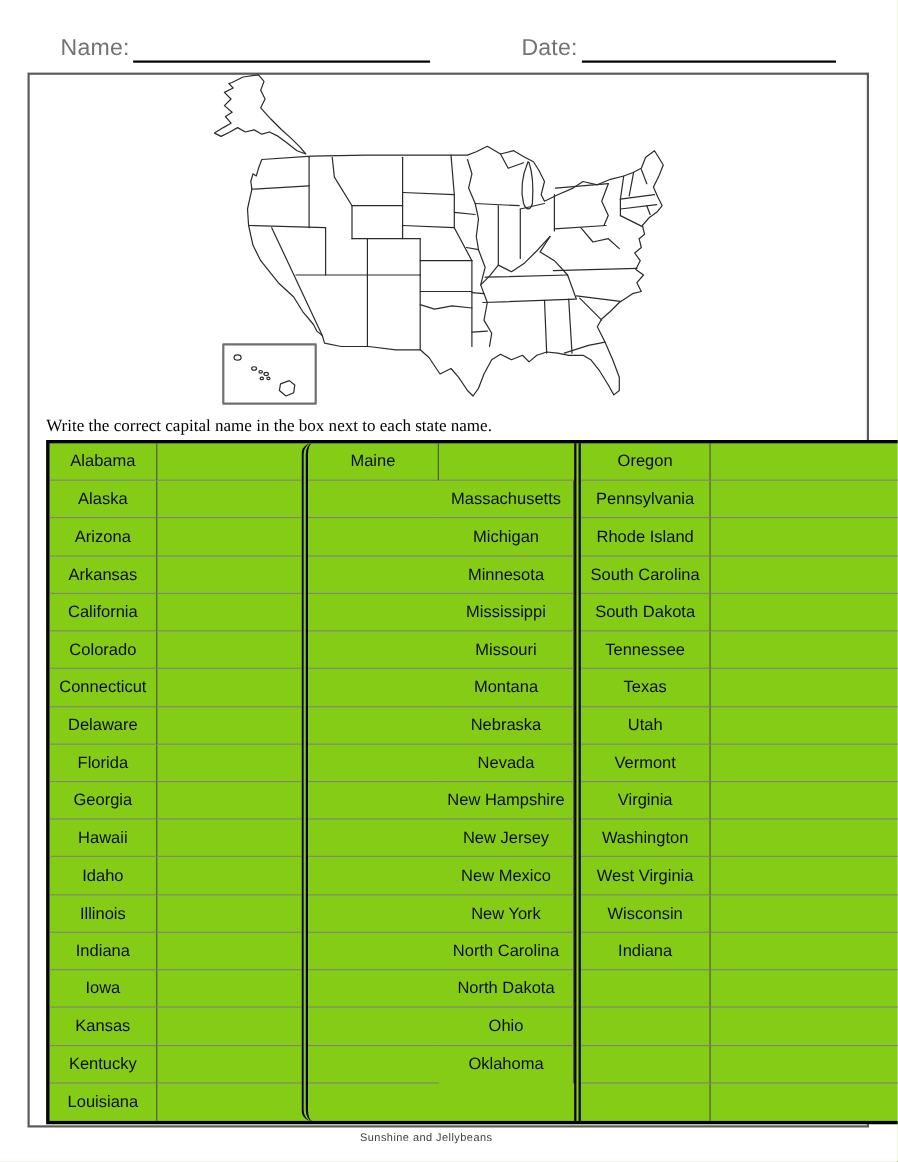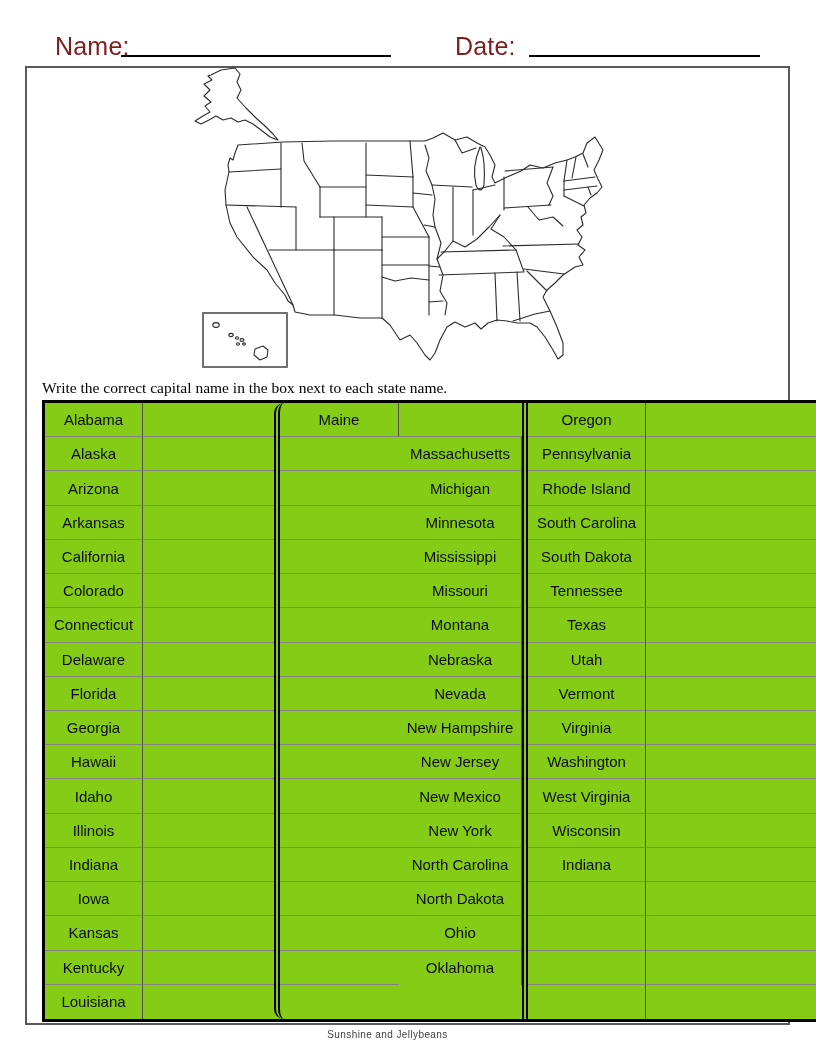--- a/index.html
+++ b/index.html
@@ -8,26 +8,26 @@
     width: 816px; height: 1056px;
     position: relative;
     font-family: "Liberation Sans", sans-serif;
     color: #000;
     overflow: hidden;
   }
 
   
   .hdr-label {
     position: absolute;
-    font-size: 25px;
+    font-size: 21px;
     letter-spacing: 0.2px;
-    color: #7f1d1d;
+    color: #737373;
   }
   #name-label { left: 55px;  top: 32px; }
-  #date-label { left: 455px; top: 32px; }
+  #date-label { left: 474px; top: 32px; }
   .write-line {
     position: absolute;
     border-bottom: 2px solid #000;
     height: 24px; top: 33px;
   }
   #name-line { left: 121px; width: 270px; }
   #date-line { left: 529px; width: 231px; }
 
   
   #content-box {

